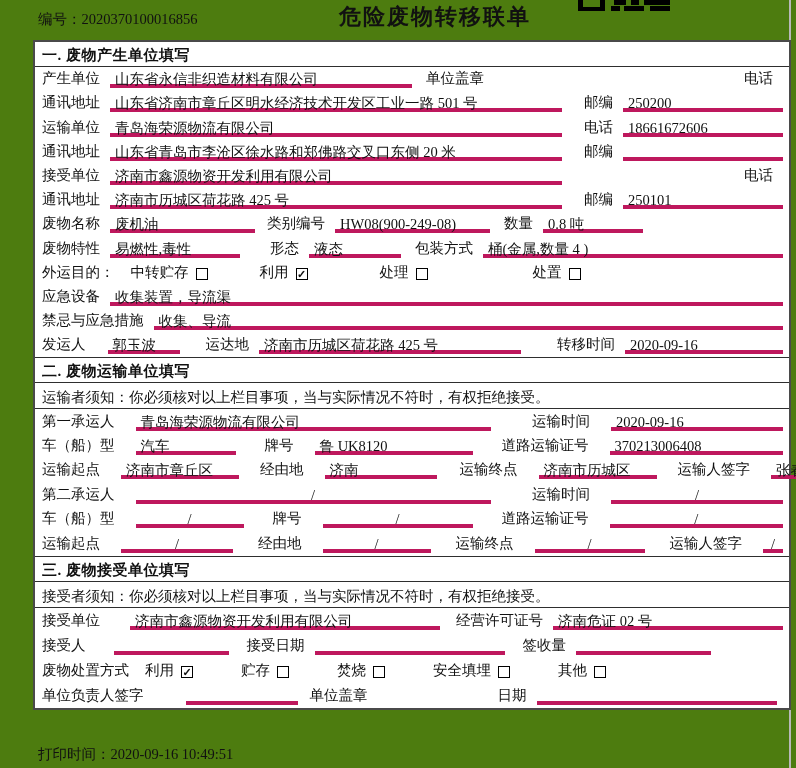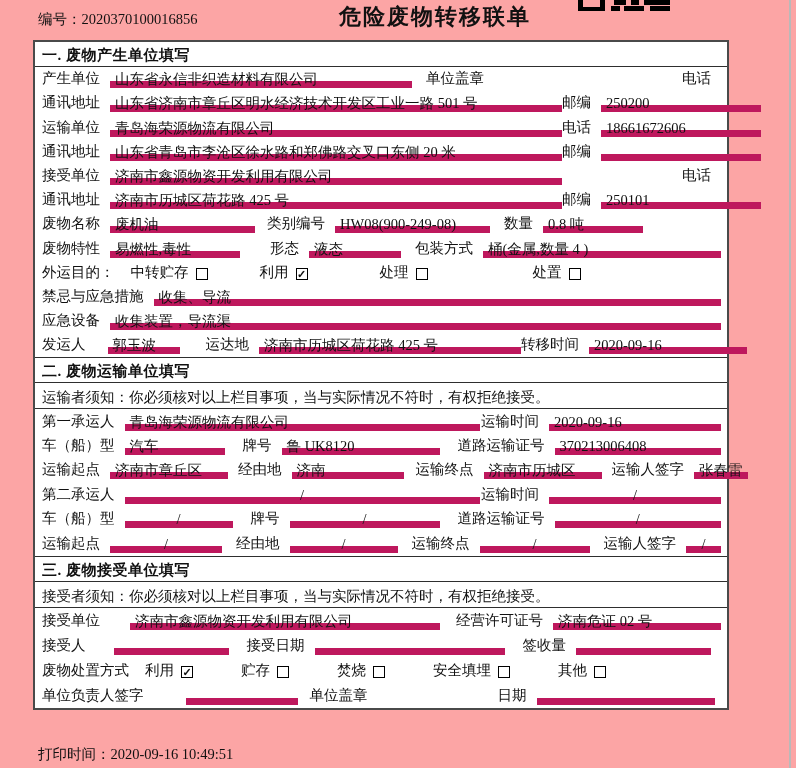--- a/index.html
+++ b/index.html
@@ -1,36 +1,36 @@
 <!DOCTYPE html>
 <html><head>
 <meta charset="utf-8">
 <style>
   html,body{margin:0;padding:0;background:#fff;}
   .page{
-    position:relative;width:796px;height:768px;background:#fca5a5;overflow:hidden;
+    position:relative;width:796px;height:768px;background:#4d7c0f;overflow:hidden;
     font-family:"Liberation Serif","DejaVu Serif",serif;color:#111;
   }
   .right-edge{position:absolute;top:0;left:789px;width:2px;height:768px;background:#b9b9b9;}
   .doc-header{position:relative;height:40px;}
   .doc-number{position:absolute;left:38px;top:10px;font-size:14.5px;white-space:nowrap;}
   .doc-title{position:absolute;left:435px;top:2px;transform:translateX(-50%);margin:0;
     font-size:22px;font-weight:bold;letter-spacing:2px;white-space:nowrap;}
   .qr{position:absolute;left:578px;top:0;}
-  .form-table{position:absolute;left:33px;top:40px;width:696px;border:2px solid #4a4a4a;background:#fff;box-sizing:border-box;}
+  .form-table{position:absolute;left:33px;top:40px;width:758px;border:2px solid #4a4a4a;background:#fff;box-sizing:border-box;}
   section{display:block;}
   section + section{border-top:1.5px solid #2e2e2e;}
   .sec-head{height:25px;box-sizing:border-box;padding:4px 6px 0 7px;font-weight:bold;font-size:15px;
     border-bottom:1.5px solid #2e2e2e;letter-spacing:0.5px;}
   .note{height:26px;box-sizing:border-box;padding:5px 6px 0 7px;font-size:14.5px;border-bottom:1.5px solid #2e2e2e;}
   .row{display:flex;align-items:flex-end;height:24.2px;box-sizing:border-box;padding:0 6px 3px 7px;font-size:14.5px;}
-  .s2 .row{height:24.4px;}
+  .s2 .row{height:24.4px;gap:11px;}
   .s3 .row{height:25px;}
   .lb{white-space:nowrap;padding-right:10px;flex:none;}
-  .uv{border-bottom:7px solid #be185d;padding:0 5px;white-space:nowrap;height:18px;line-height:18px;
+  .uv{border-bottom:4px solid #be185d;padding:0 5px;white-space:nowrap;height:18px;line-height:18px;
       box-sizing:border-box;flex:none;overflow:visible;}
   .grow{flex:1 1 auto;}
   .rt{margin-left:auto;text-align:right;}
   .c{text-align:center;}
   .cb{display:inline-block;width:12px;height:12px;border:1px solid #000;box-sizing:border-box;
       margin:0 0 2px 7px;flex:none;}
   .chk{display:block;font-style:normal;font-size:11px;line-height:10px;text-align:center;font-weight:bold;}
   .opt{display:flex;align-items:flex-end;flex:none;}
   .print-line{position:absolute;left:38px;top:745px;font-size:14.5px;white-space:nowrap;}
 </style>
@@ -143,27 +143,27 @@
         <span class="opt" style="margin-left:105px">
           <span>处置</span>
           <span class="cb">
               <i class="chk"></i>
             </span>
         </span>
       </div>
 
 
       <div class="row">
+        <span class="lb">应急设备</span>
+        <span class="uv grow">收集装置，导流渠</span>
+      </div>
+
+      <div class="row">
         <span class="lb">禁忌与应急措施</span>
         <span class="uv grow">收集、导流</span>
-      </div>
-
-      <div class="row">
-        <span class="lb">应急设备</span>
-        <span class="uv grow">收集装置，导流渠</span>
       </div>
 
       <div class="row">
         <span class="lb" style="padding-right:22px">发运人</span>
         <span class="uv" style="width:72px">郭玉波</span>
         <span class="lb" style="margin-left:26px">运达地</span>
         <span class="uv" style="width:262px">济南市历城区荷花路 425 号</span>
         <span class="lb rt">转移时间</span>
         <span class="uv" style="width:158px">2020-09-16</span>
       </div>

